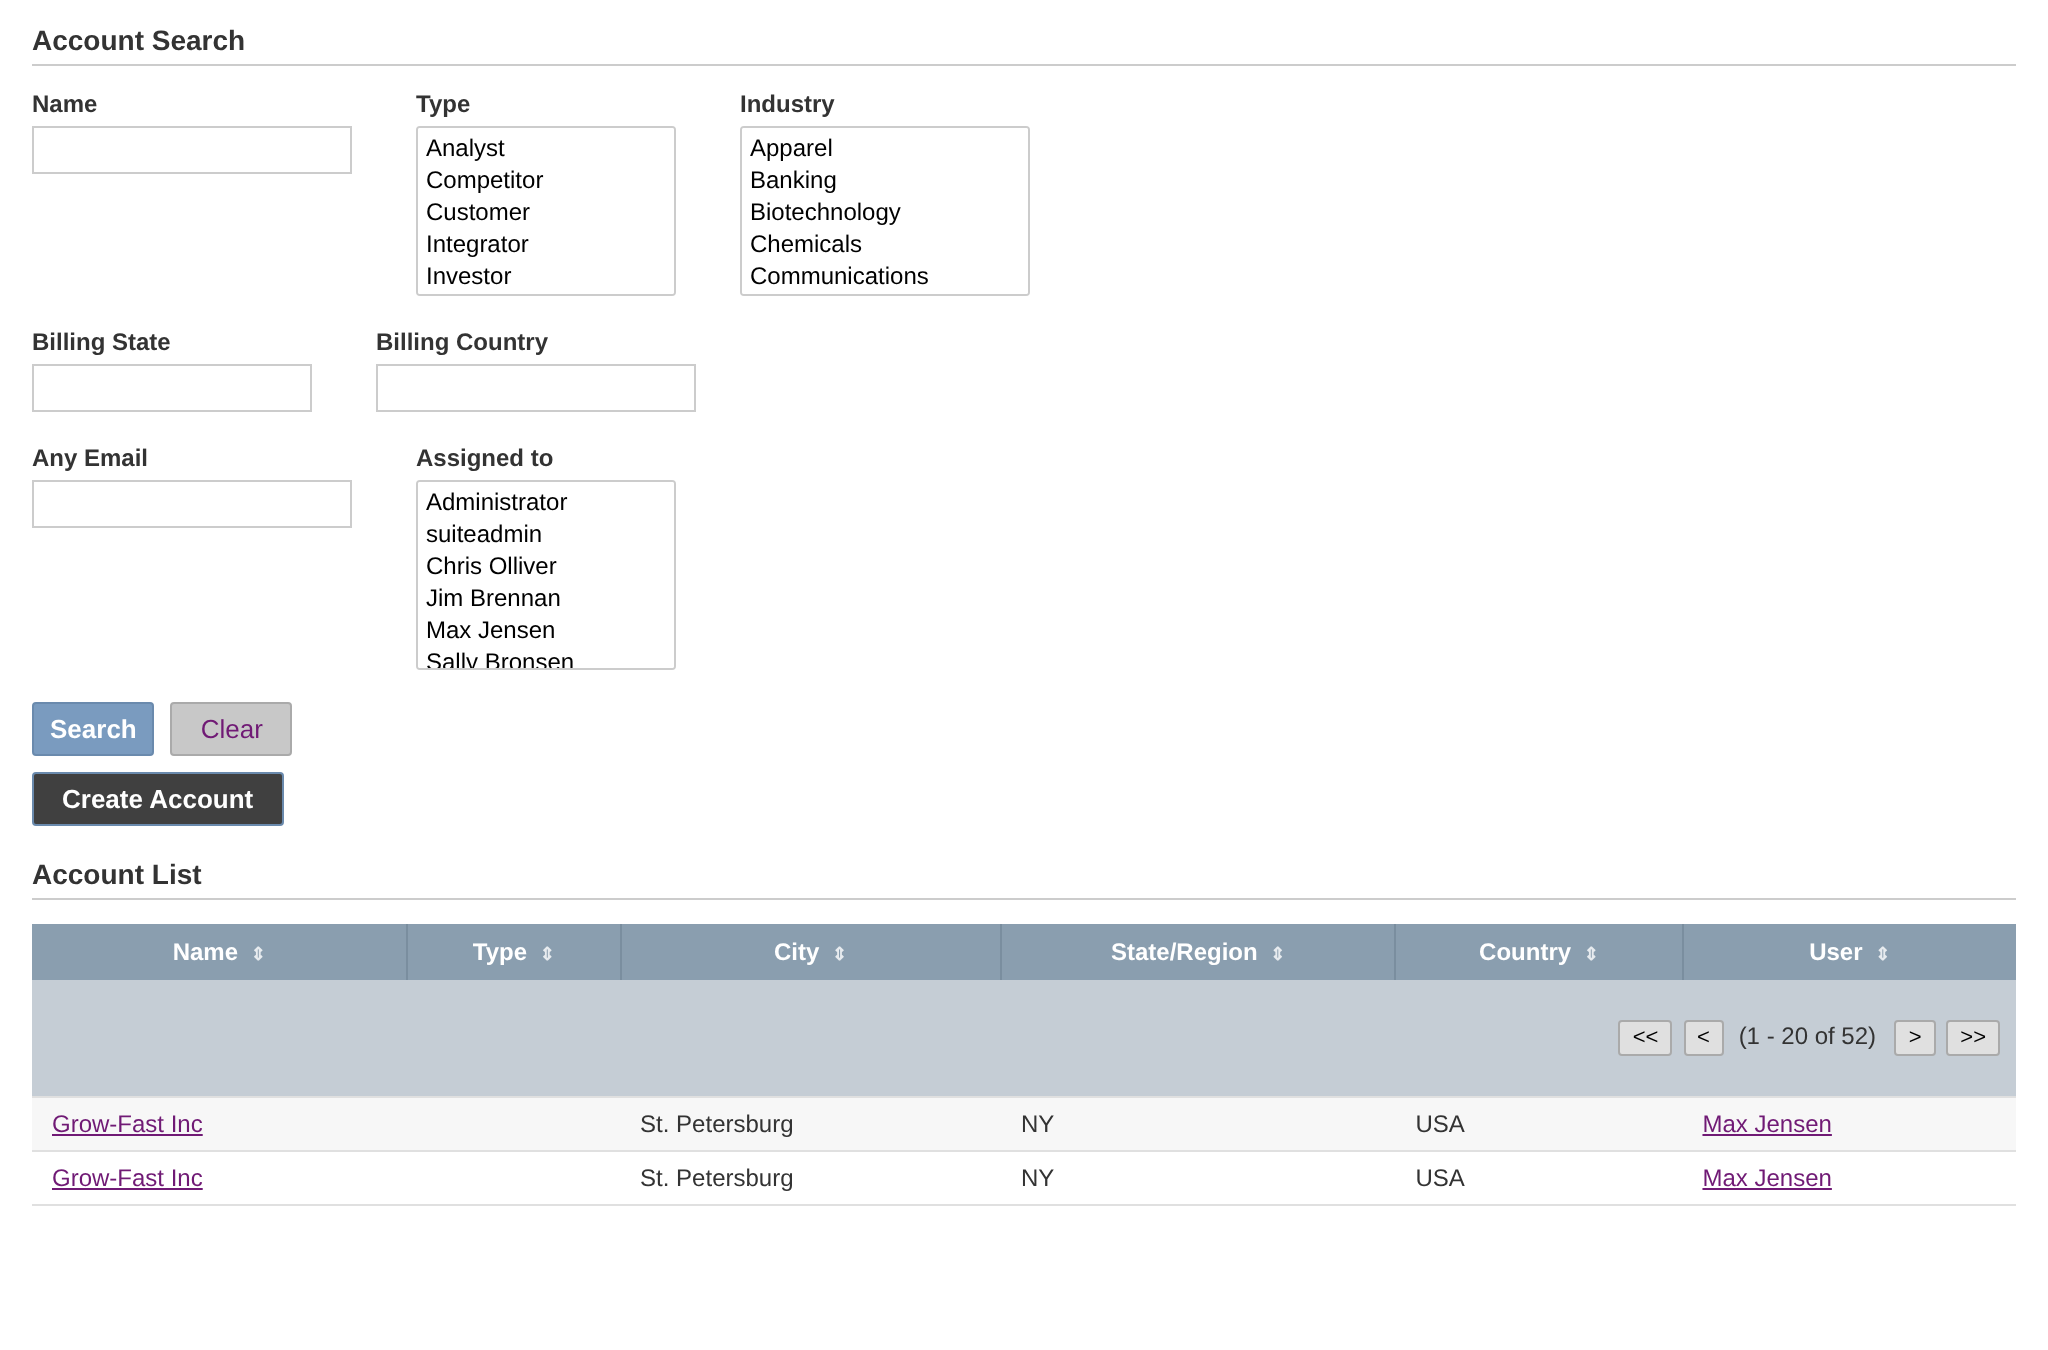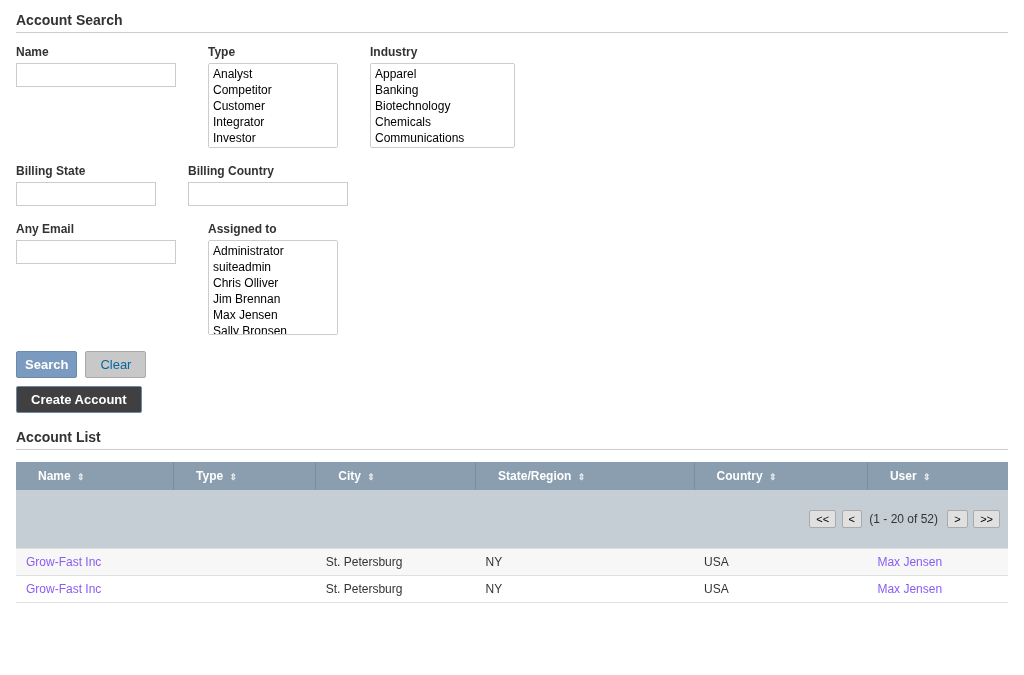--- a/index.html
+++ b/index.html
@@ -85,21 +85,21 @@
       color: #fff;
       border: 1px solid #6a8aad;
       padding: 5px 8px;
       font-size: 13px;
       font-weight: bold;
       cursor: pointer;
       border-radius: 2px;
     }
     .btn-clear {
       background: #c8c8c8;
-      color: #0369a1;
+      color: #701a75;
       border: 1px solid #aaa;
       padding: 5px 14px;
       font-size: 13px;
       cursor: pointer;
       border-radius: 2px;
     }
     .btn-create {
       background: #404040;
       color: #fff;
       border: 1px solid #6a8aad;
@@ -125,22 +125,22 @@
     table {
       width: 100%;
       border-collapse: collapse;
       margin-top: 0;
     }
     thead tr {
       background: #8a9eaf;
       color: #fff;
     }
     thead th {
-      padding: 7px 22px;
-      text-align: left;
+      padding: 7px 6px;
+      text-align: center;
       font-size: 12px;
       font-weight: bold;
       white-space: nowrap;
       border-right: 1px solid #7a8e9f;
     }
     thead th:last-child { border-right: none; }
     .sort-icon {
       font-size: 9px;
       margin-left: 3px;
       opacity: 0.8;
@@ -169,21 +169,22 @@
       border-bottom: 1px solid #e0e0e0;
     }
     tbody tr:nth-child(odd) { background: #fff; }
     tbody tr:nth-child(even) { background: #f7f7f7; }
     tbody td {
       padding: 6px 10px;
       font-size: 12px;
       color: #333;
     }
     .link-red {
-      color: #8b5cf6;
+      color: #701a75;
+      text-decoration: underline;
       cursor: pointer;
     }
 
     select.listbox {
       -webkit-appearance: listbox;
       appearance: listbox;
     }
   </style>
 </head>
 <body>

